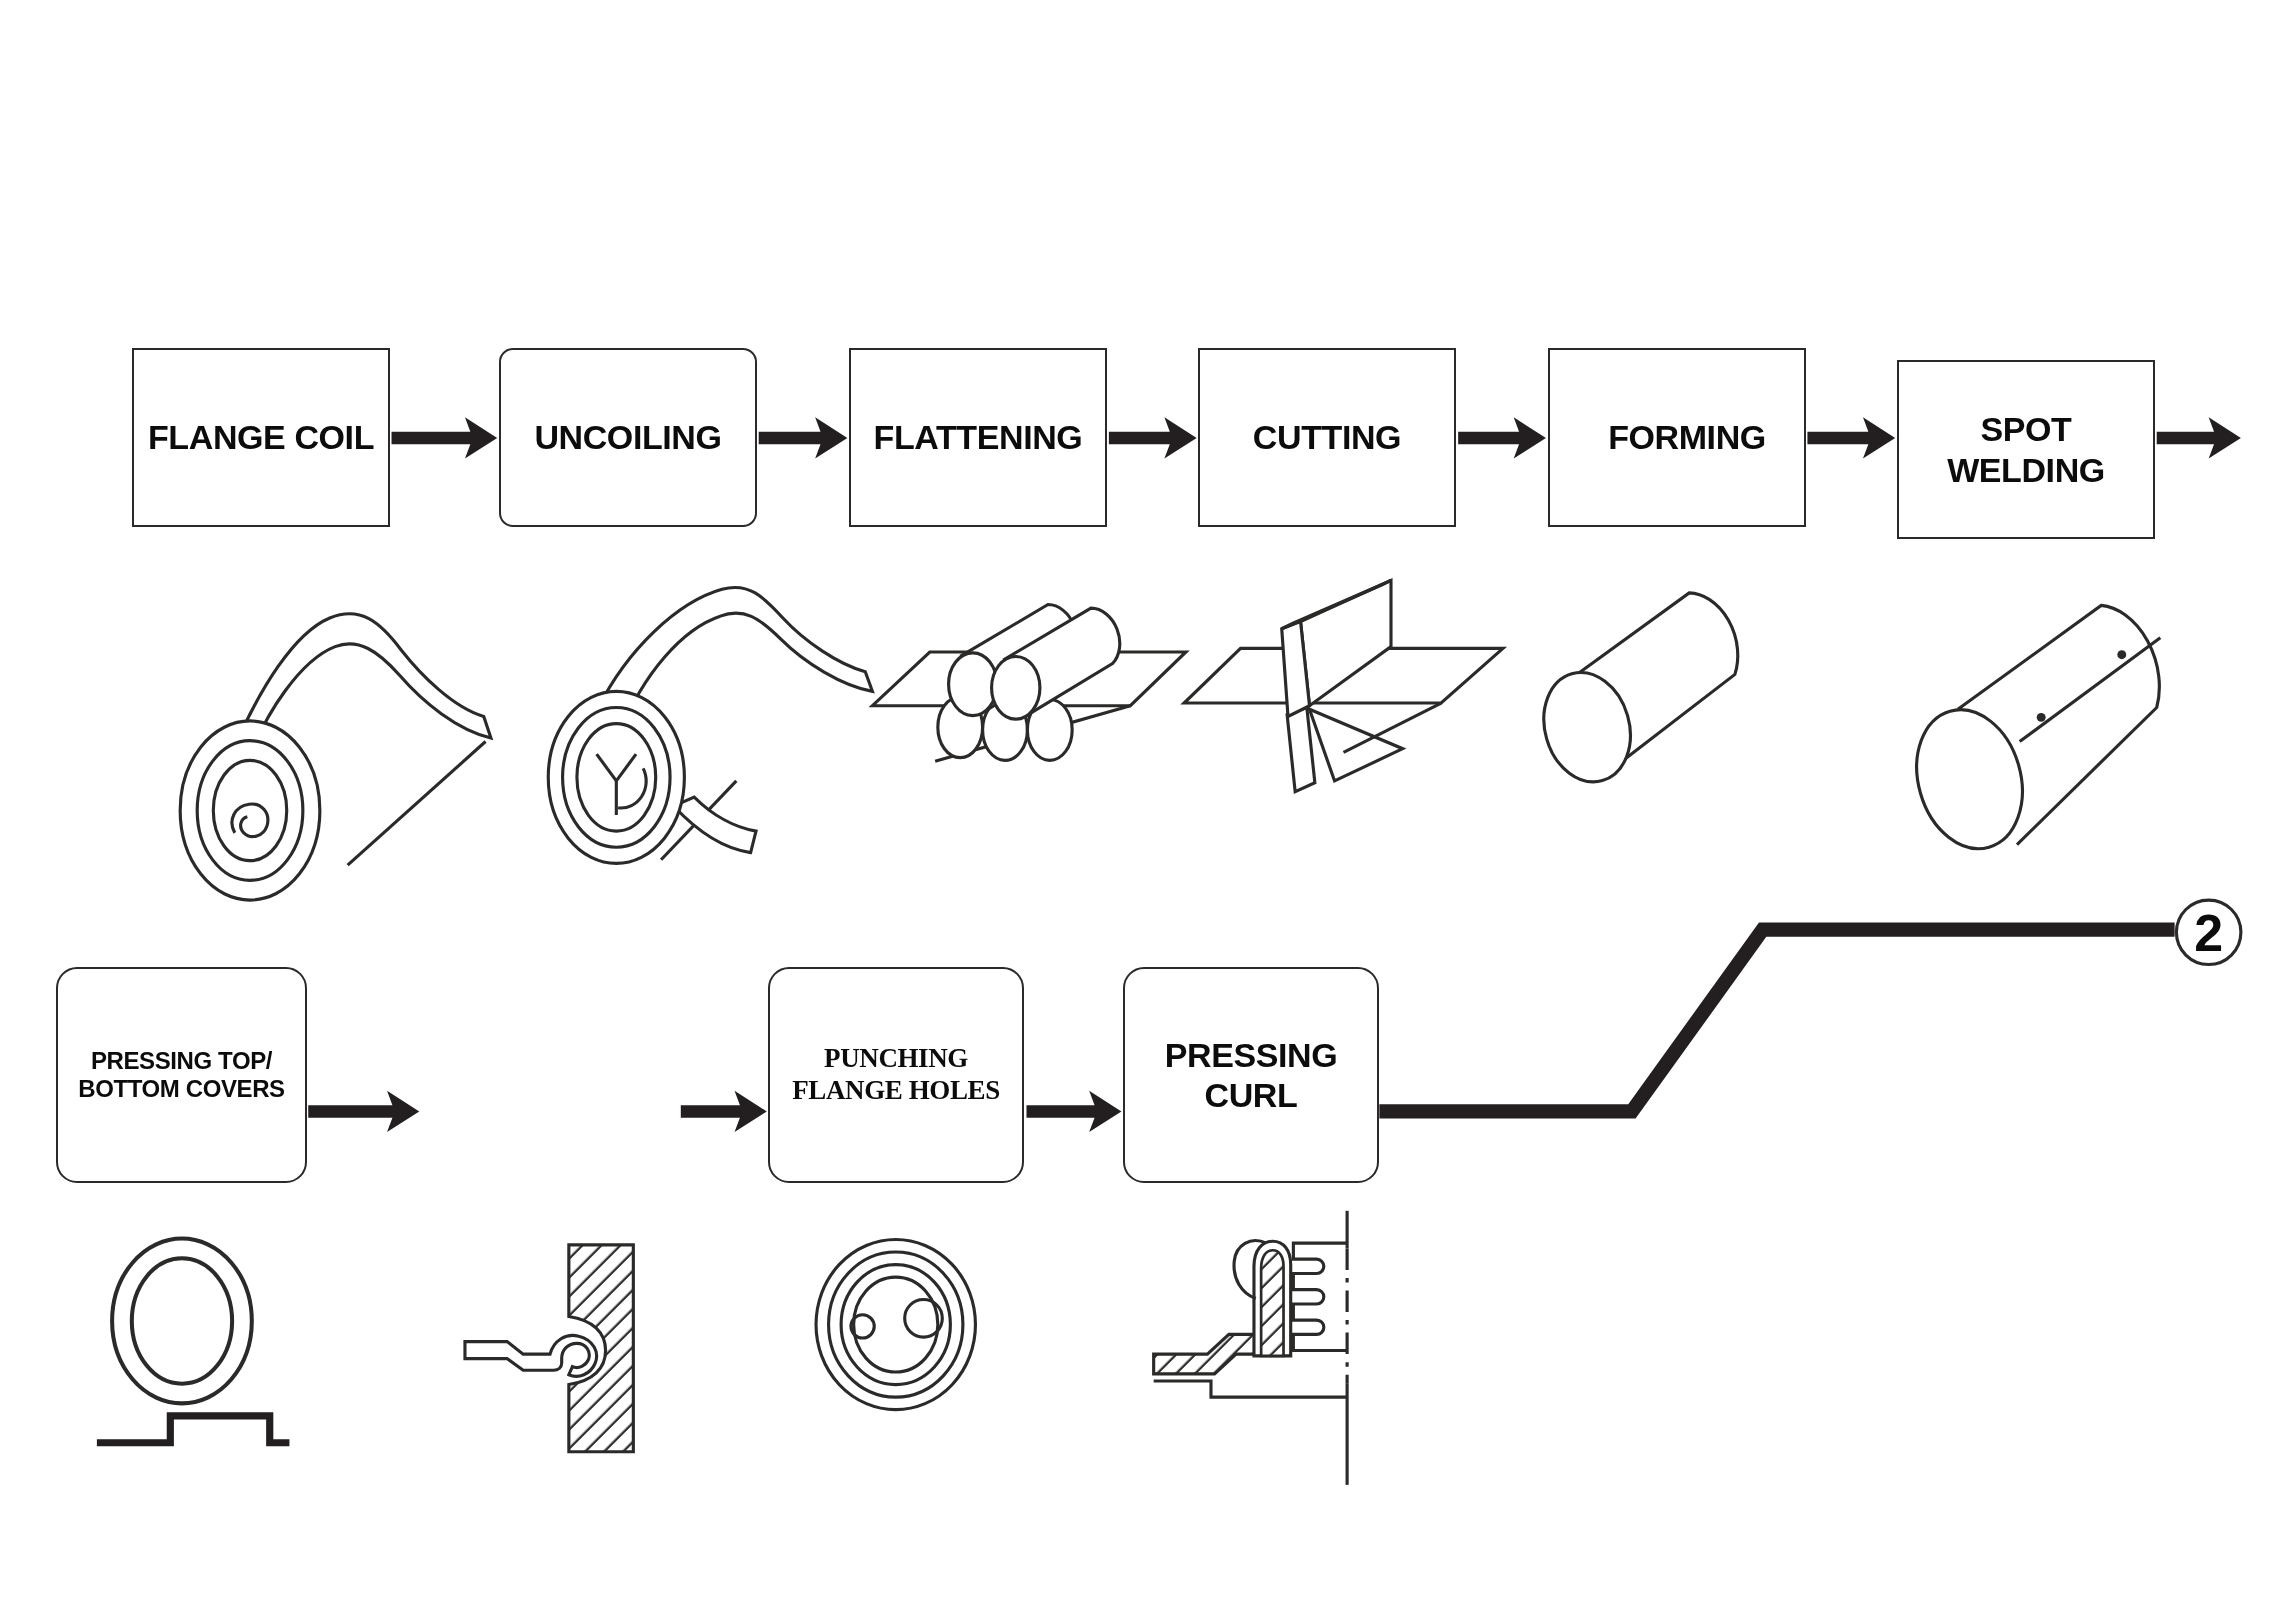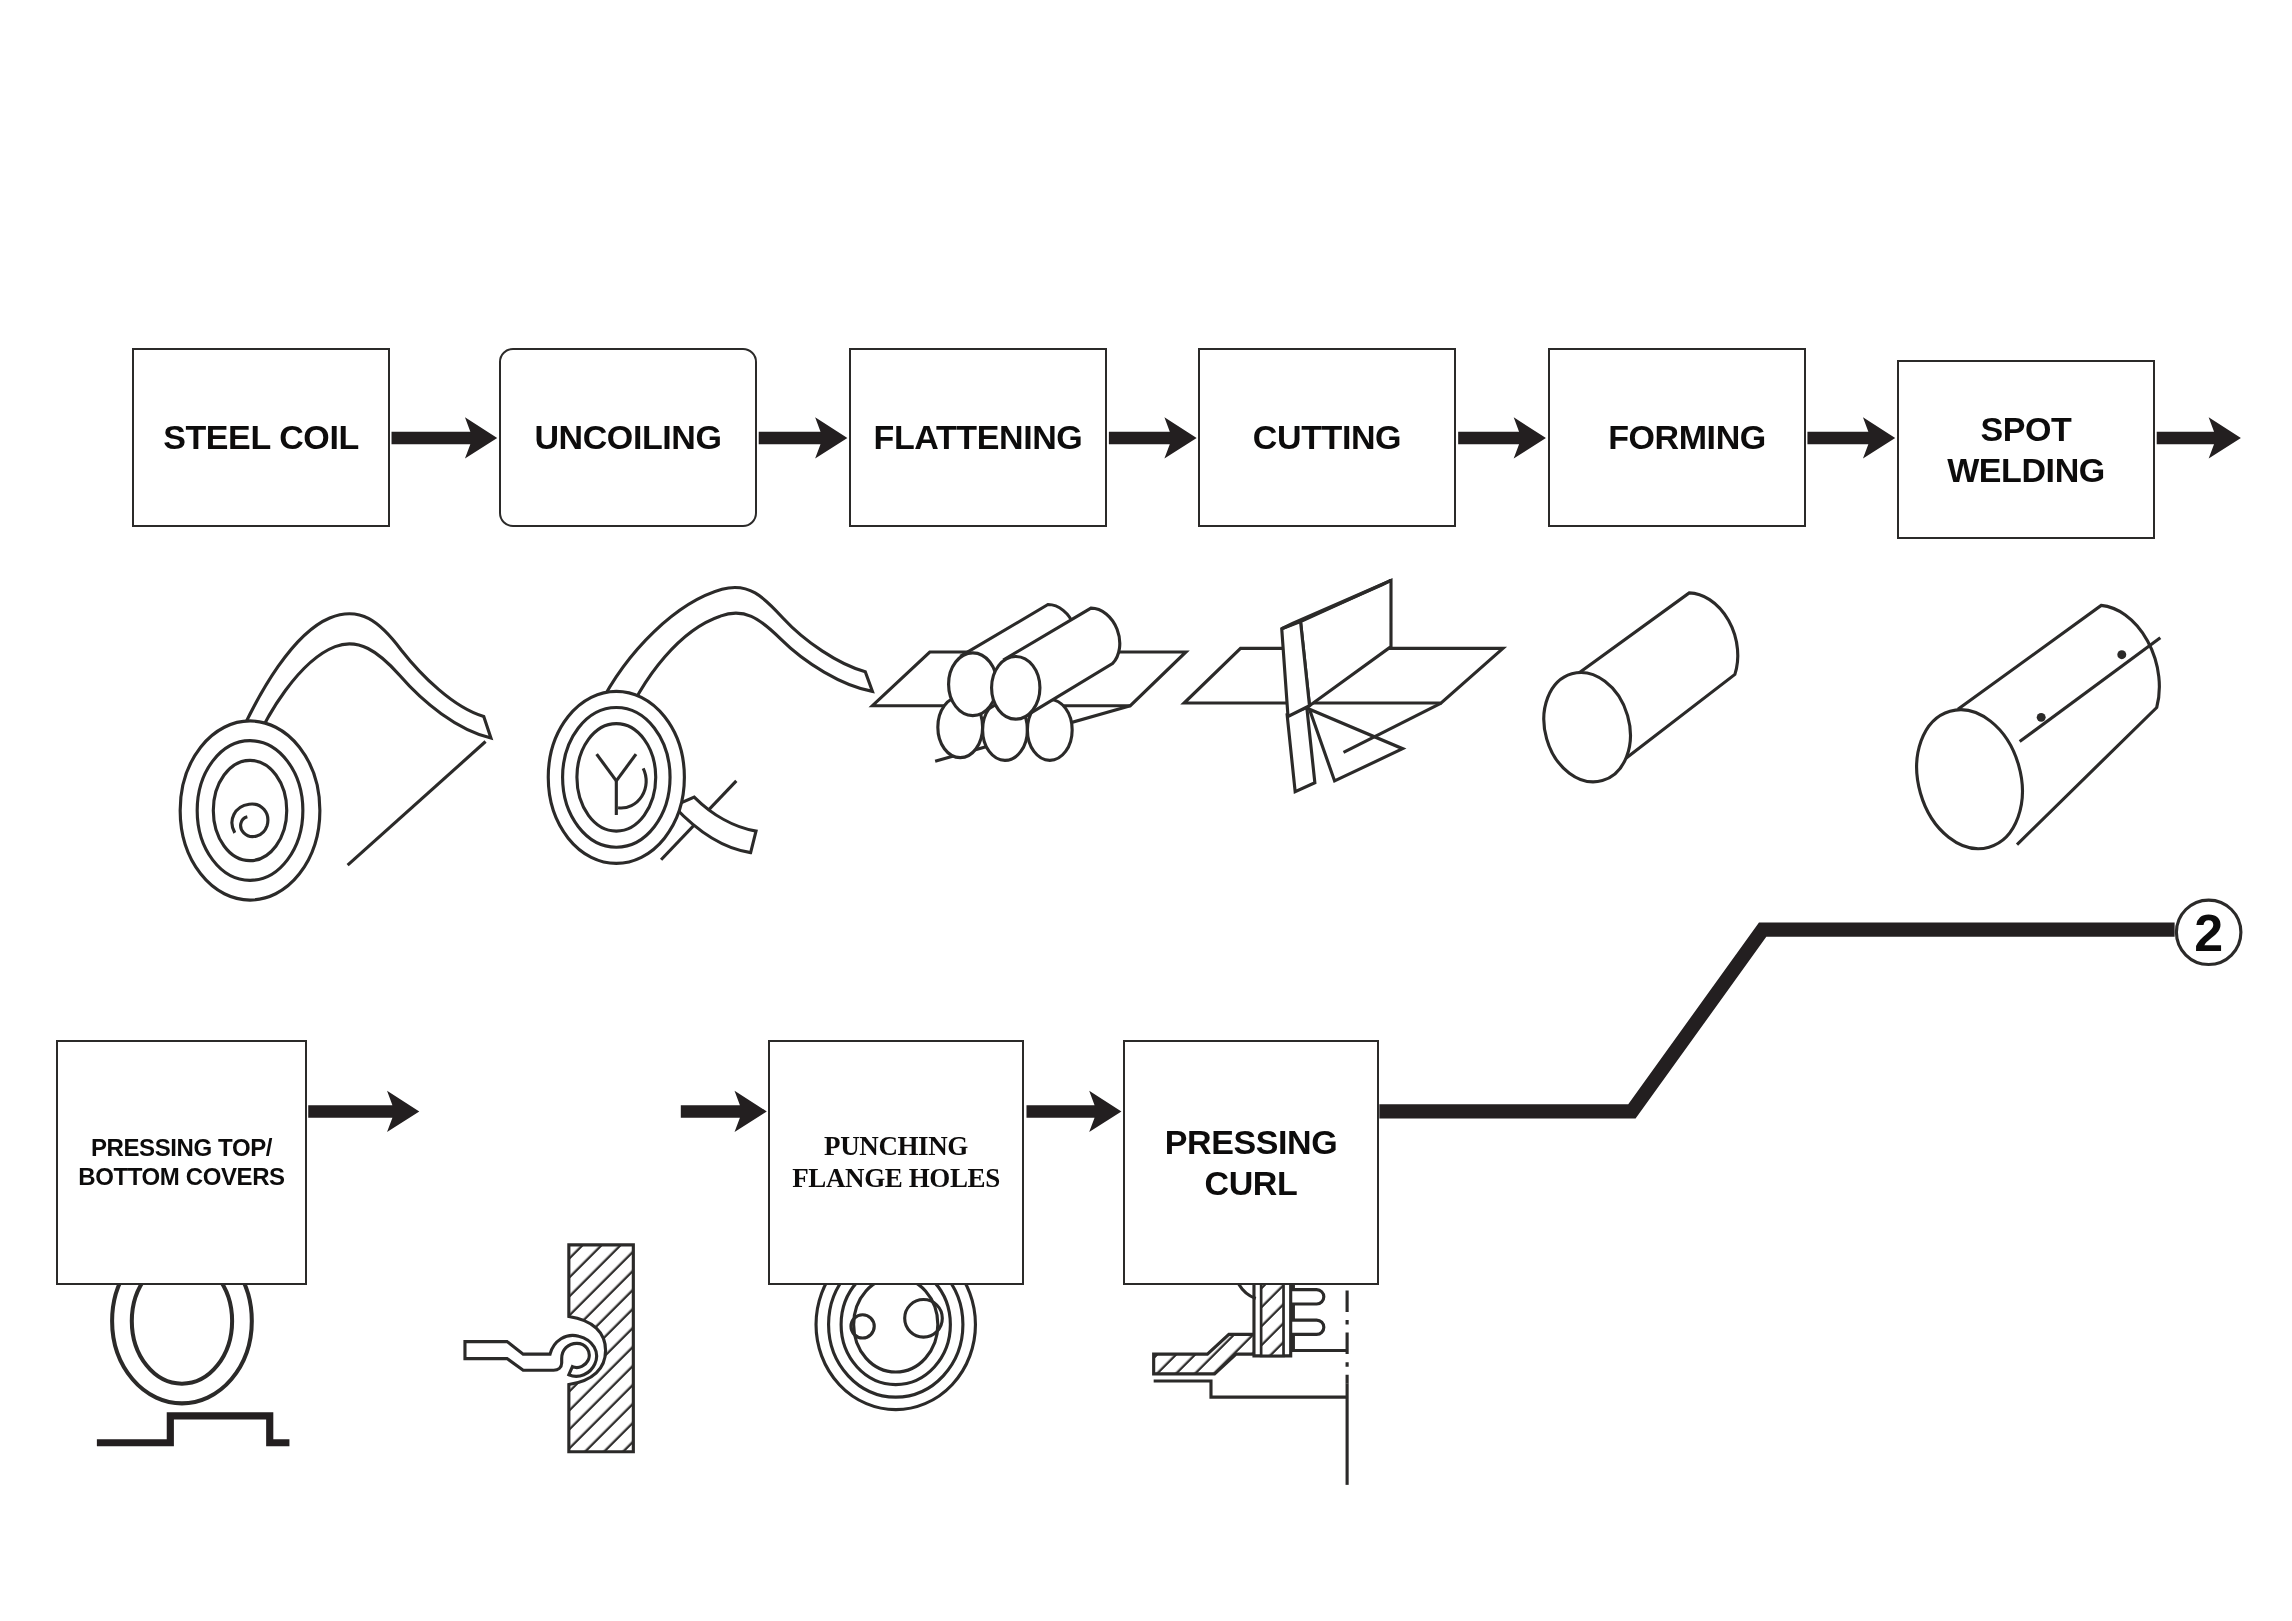--- a/index.html
+++ b/index.html
@@ -17,21 +17,21 @@
     display:flex;align-items:center;justify-content:center;
     text-align:center;
     font-weight:700;
     color:#0d0c0c;
     white-space:pre-line;
     letter-spacing:-0.4px;
     line-height:1.18;
     box-sizing:border-box;
   }
   .row1{top:348px;width:258px;height:179px;font-size:34px;}
-  .row2{top:1040px;height:245px;font-size:34px;}
+  .row2{top:967px;height:216px;font-size:34px;border-radius:21px;}
   svg.layer{position:absolute;left:0;top:0;}
   svg .ln{stroke:#2b2a29;stroke-width:3.5;fill:none;}
   svg .fw{stroke:#2b2a29;stroke-width:3.5;fill:#ffffff;}
   svg .arrow{fill:#231f20;stroke:none;}
   svg .thick{stroke:#231f20;stroke-width:16;fill:none;stroke-linejoin:miter;}
   svg text.part-num{
     font-family:"Liberation Sans", sans-serif;
     font-weight:700;font-size:58px;fill:#0d0c0c;text-anchor:middle;
   }
 </style>
@@ -156,21 +156,21 @@
       <path class="ln" d="M 1414,1388 C 1396,1380 1380,1390 1378,1408 C 1376,1428 1386,1444 1402,1450"></path>
       <path class="ln" d="M 1504,1388 H 1444 V 1406 H 1470 A 8 8 0 0 1 1470,1422 H 1444 V 1440 H 1470 A 8 8 0 0 1 1470,1456 H 1444 V 1474 H 1470 A 8 8 0 0 1 1470,1490 H 1444 V 1508 H 1504"></path>
       <g>
         <line class="ln" x1="1504" y1="1352" x2="1504" y2="1394" stroke-width="3"></line>
         <line class="ln" x1="1504" y1="1394" x2="1504" y2="1545" stroke-width="3" stroke-dasharray="24 9 5 9"></line>
         <line class="ln" x1="1504" y1="1545" x2="1504" y2="1658" stroke-width="3"></line>
       </g>
     </g>
   </svg>
 
-  <div class="step-box row1" style="left:132px;">STEEL COIL</div>
+  <div class="step-box row1" style="left:132px;">FLANGE COIL</div>
   <div class="step-box row1" style="left:499px;border-radius:14px;">UNCOILING</div>
   <div class="step-box row1" style="left:849px;">FLATTENING</div>
   <div class="step-box row1" style="left:1198px;">CUTTING</div>
   <div class="step-box row1" style="left:1548px;padding-left:20px;">FORMING</div>
   <div class="step-box row1" style="left:1897px;margin-top:12px;">SPOT
 WELDING</div>
 
   <div class="step-box row2" style="left:56px;width:251px;font-size:24px;">PRESSING TOP/
 BOTTOM COVERS</div>
   <div class="step-box row2" style="left:768px;width:256px;font-size:27px;font-family:Liberation Serif, serif;">PUNCHING

